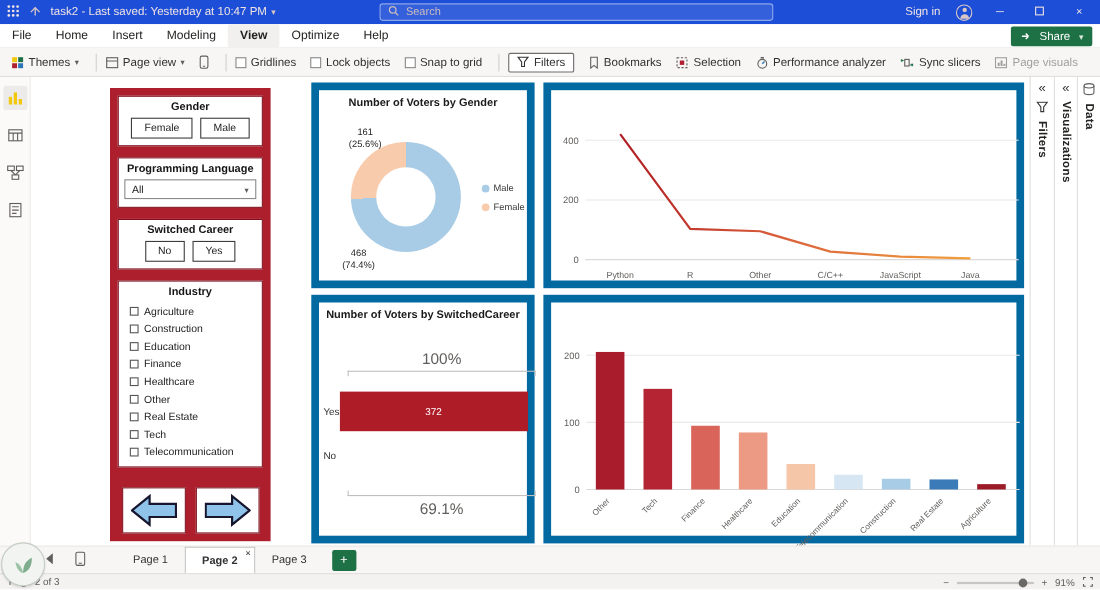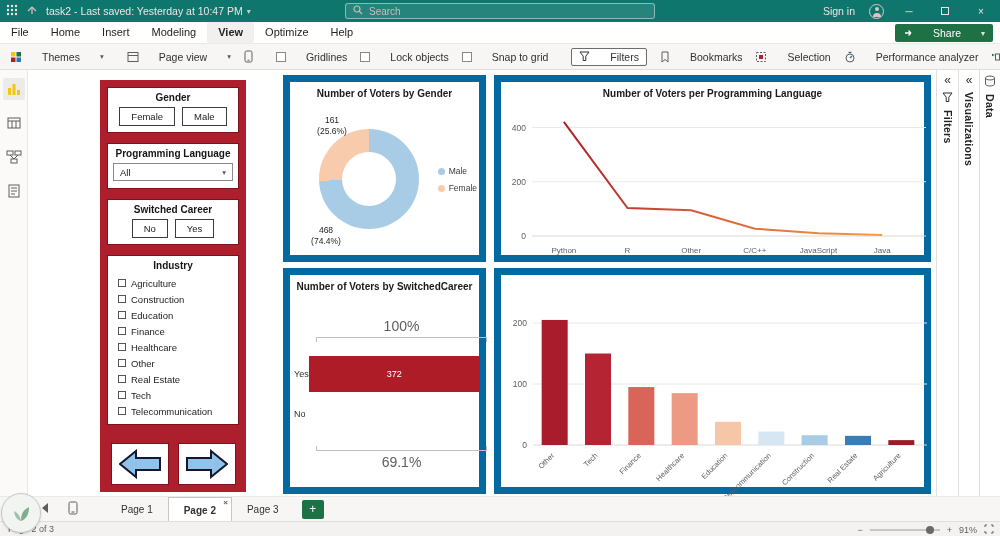--- a/index.html
+++ b/index.html
@@ -1,48 +1,48 @@
 <!DOCTYPE html>
 <html><head>
 <meta charset="utf-8">
 <style>
   *{margin:0;padding:0;box-sizing:border-box;}
   html,body{width:1000px;height:536px;overflow:hidden;}
   body{font-family:"Liberation Sans","DejaVu Sans",sans-serif;background:#fff;position:relative;color:#252423;}
   .app{position:absolute;inset:0;width:1000px;height:536px;}
 
   
-  .titlebar{position:absolute;top:0;left:0;width:1000px;height:22px;background:#0f766e;color:#efe3e3;
+  .titlebar{position:absolute;top:0;left:0;width:1000px;height:22px;background:#1d4ed8;color:#efe3e3;
     display:flex;align-items:center;font-size:10.5px;}
   .tb-left{display:flex;align-items:center;gap:8px;padding-left:6px;}
   .tb-title{display:flex;align-items:center;gap:4px;color:#efe3e3;}
   .tb-caret{font-size:8px;color:#d8c6c6;}
-  .tb-search{position:absolute;left:345px;top:3px;width:310px;height:16px;background:rgba(255,255,255,0.10);
+  .tb-search{position:absolute;left:345px;top:3px;width:358px;height:16px;background:rgba(255,255,255,0.10);
     border:1px solid rgba(255,255,255,0.45);border-radius:3px;display:flex;align-items:center;gap:6px;padding:0 7px;
     color:#cdbcbc;font-size:10px;}
   .tb-right{position:absolute;right:0;top:0;height:22px;display:flex;align-items:center;gap:14px;padding-right:8px;}
   .win-btn{width:22px;text-align:center;font-size:10px;color:#efe3e3;}
   .max-box{display:inline-block;width:8px;height:8px;border:1px solid #efe3e3;}
   .person{width:15px;height:15px;border:1px solid #d8c6c6;border-radius:50%;position:relative;}
   .person:before{content:"";position:absolute;left:4.5px;top:2.5px;width:4px;height:4px;border-radius:50%;background:#d8c6c6;}
   .person:after{content:"";position:absolute;left:2.5px;top:8px;width:8px;height:4px;border-radius:4px 4px 0 0;background:#d8c6c6;}
 
   
   .menubar{position:absolute;top:22px;left:0;width:1000px;height:22px;background:#fff;border-bottom:1px solid #ECEAE8;
     display:flex;align-items:center;font-size:11px;}
   .menu-item{padding:0 11px;line-height:21px;color:#252423;}
   .menu-item.active{font-weight:bold;background:#F1F0EF;border-radius:2px;}
   .share-btn{position:absolute;right:7px;top:2px;height:18px;background:#1E7145;color:#fff;border-radius:2px;
-    display:flex;align-items:center;gap:20px;padding:0 8px;font-size:10.5px;}
+    display:flex;align-items:center;gap:8px;padding:0 8px;font-size:10.5px;}
   .share-btn .tb-caret{color:#d8e8dd;}
 
   
   .ribbon{position:absolute;top:44px;left:0;width:1000px;height:26px;background:#F7F6F5;border-bottom:1px solid #E1DFDD;
     display:flex;align-items:center;font-size:10.5px;color:#323130;padding-left:10px;}
-  .rb-item{display:flex;align-items:center;gap:20px;margin-right:13px;white-space:nowrap;}
+  .rb-item{display:flex;align-items:center;gap:4px;margin-right:13px;white-space:nowrap;}
   .rb-div{width:1px;height:16px;background:#D2D0CE;margin:0 8px 0 2px;}
   .rb-check{display:inline-block;width:10px;height:10px;border:1px solid #8A8886;background:#fff;}
   .rb-btn-active{border:1px solid #6e6c6a;background:#fff;border-radius:2px;padding:2px 7px;}
   .rb-disabled{color:#A19F9D;}
   .caret-s{font-size:7.5px;color:#605E5C;}
 
   
   .main{position:absolute;top:70px;left:0;width:1000px;height:426px;background:#fff;}
   .left-rail{position:absolute;left:0;top:0;width:28px;height:426px;background:#FBFAF9;border-right:1px solid #EAE8E6;
     display:flex;flex-direction:column;align-items:center;padding-top:8px;gap:12px;}
@@ -414,21 +414,20 @@
             <span>Male</span>
           </div>
           <div class="legend-item">
             <span class="legend-swatch" style="background: rgb(248, 203, 173);"></span>
             <span>Female</span>
           </div>
         </div>
       </div>
 
       <div class="card card-line">
-        <div class="card-title">Number of Voters per Programming Language</div>
         <svg class="line-svg" width="424" height="158">
             <defs>
               <linearGradient id="lg" x1="0" y1="0" x2="1" y2="0">
                 <stop offset="0" stop-color="#B01E24"></stop>
                 <stop offset="0.45" stop-color="#D95F3B"></stop>
                 <stop offset="1" stop-color="#F2A03D"></stop>
               </linearGradient>
             </defs>
             <line x1="26" x2="420" y1="130" y2="130" stroke="#DBD9D7" stroke-width="1"></line>
             <text x="20" y="133" text-anchor="end" font-size="8.5" fill="#605E5C">0</text>

